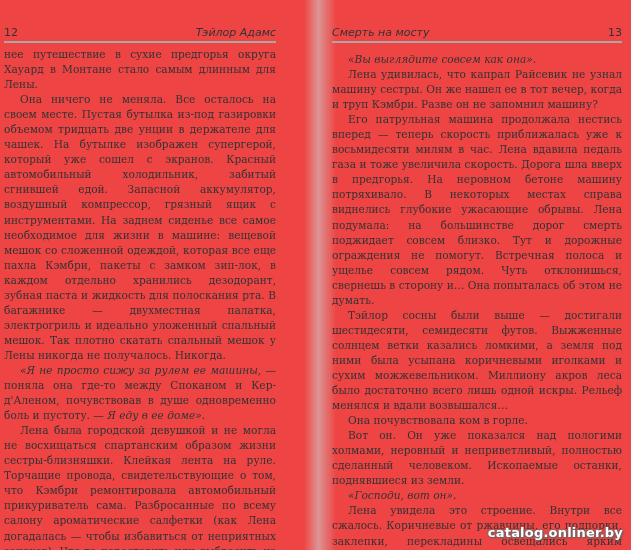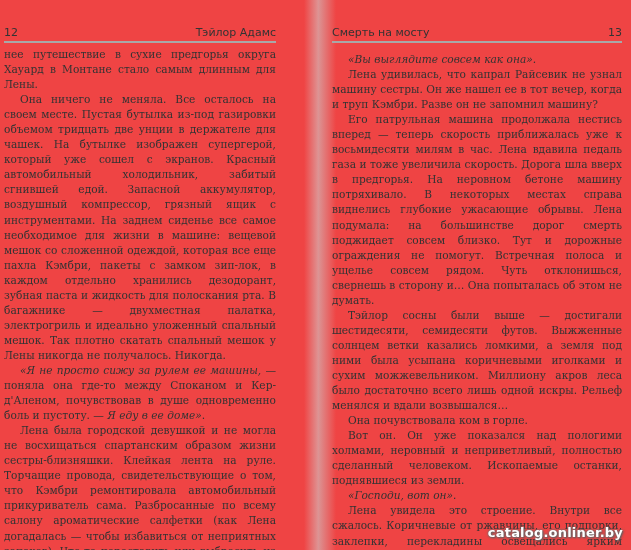--- a/index.html
+++ b/index.html
@@ -23,21 +23,21 @@
     background: linear-gradient(to left, rgba(255,255,255,0), rgba(205,205,205,0.6));
   }
   .header {
     position: absolute; top: 26px; height: 14px;
     display: flex; justify-content: space-between; align-items: baseline;
     font-family: "DejaVu Sans", "Liberation Sans", sans-serif;
     font-size: 11px; color: #333;
   }
   .left .header { left: 4px; width: 272px; }
   .right .header { left: 14px; width: 290px; }
-  .header .running { }
+  .header .running { font-style: italic; }
   .rule {
     position: absolute; top: 41px; height: 2px; background: #a8a8a8;
   }
   .left .rule { left: 4px; width: 272px; }
   .right .rule { left: 14px; width: 290px; }
   .text {
     position: absolute; top: 47px;
     font-size: 10.6px; line-height: 15.05px;
     text-align: justify; color: #333;
   }

